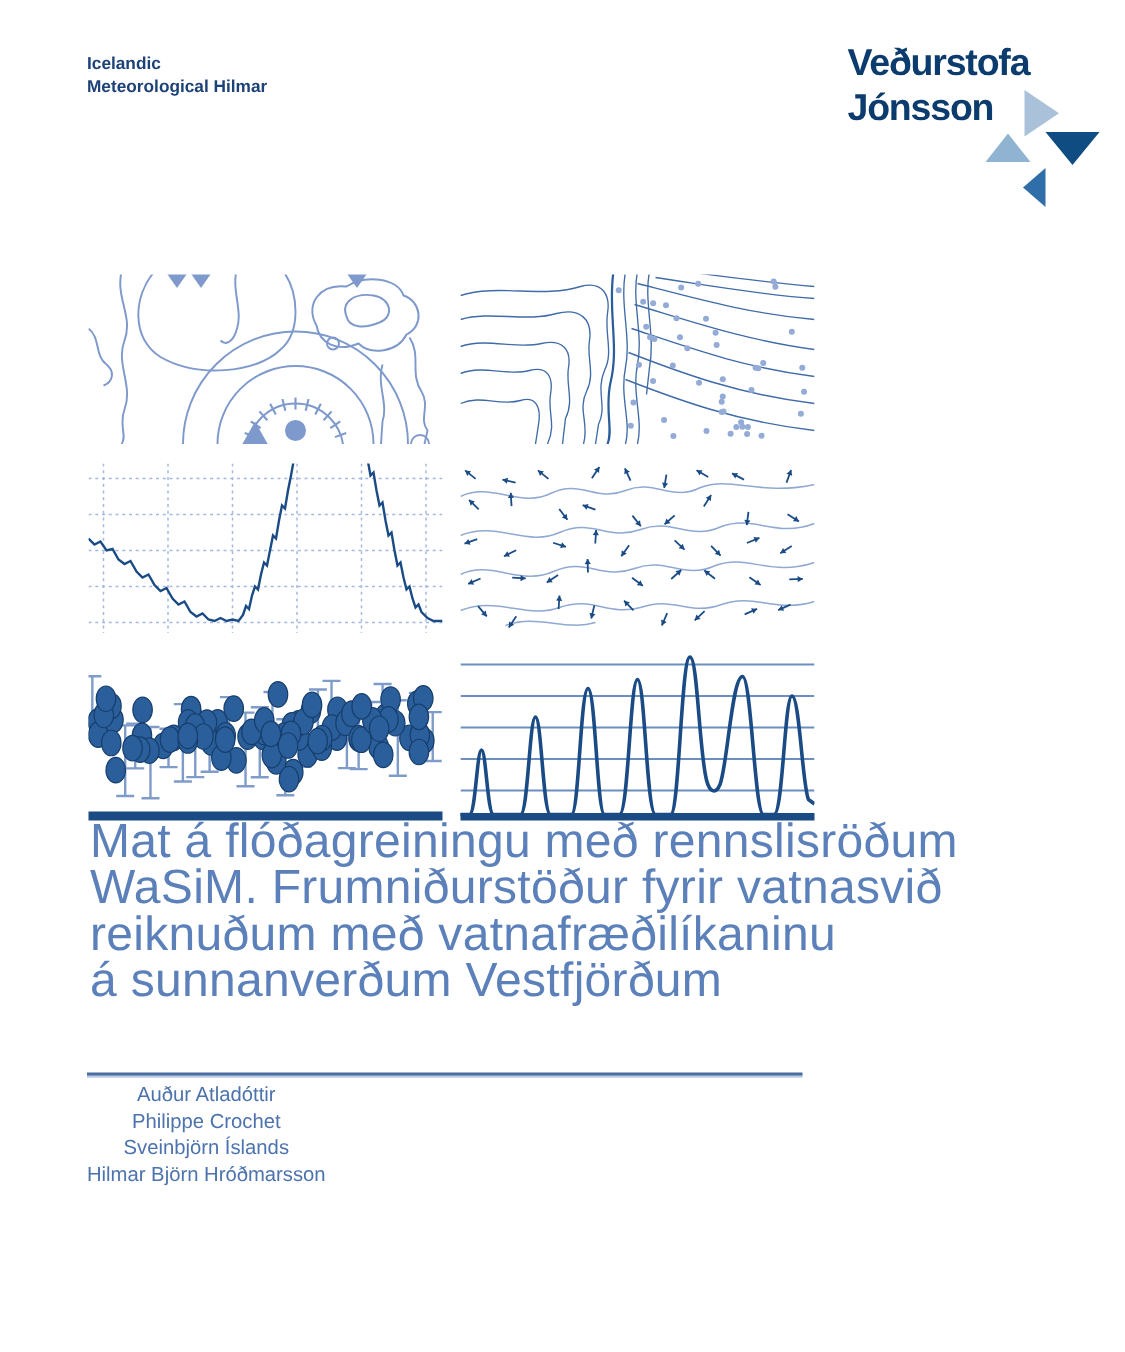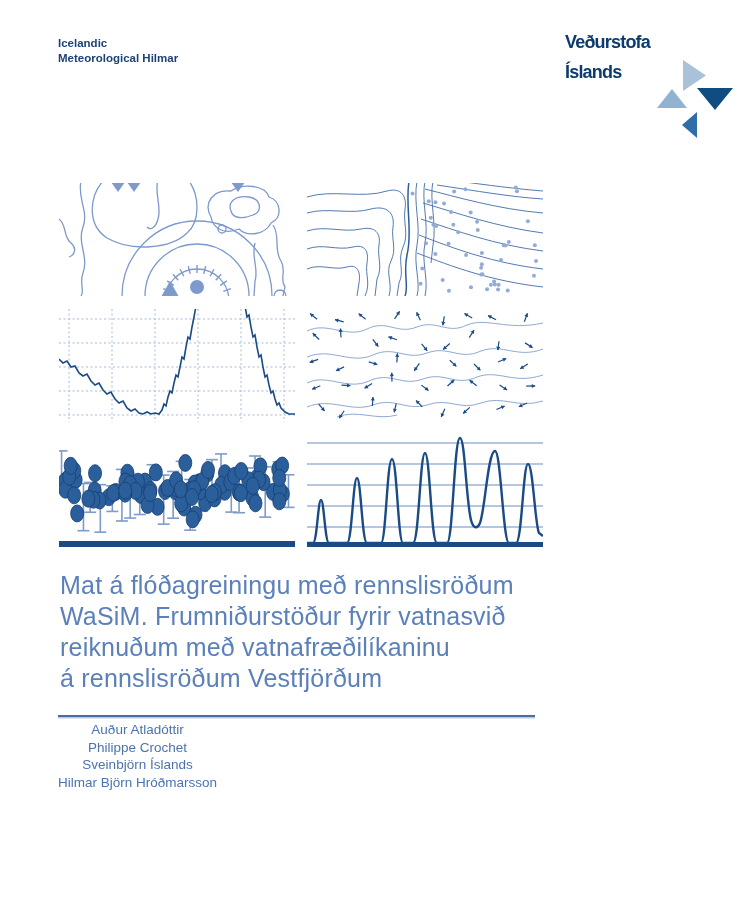--- a/index.html
+++ b/index.html
@@ -1,21 +1,21 @@
 <!DOCTYPE html>
 <html style="--page-bg: #ffffff; --org-text: #1d4278; --logo-text: #0c3c6e; --logo-tri-light: #a9c1d9; --logo-tri-mid: #8fb3d1; --logo-tri-dark: #0f4c82; --logo-tri-accent: #2f6ea8; --title-text: #5b80ba; --author-text: #4c73ae; --rule: #4a6d9f; --fig-light: #7e99cc; --fig-mid: #3f6ba8; --fig-navy: #1a4b85; --fig-grid: #a3b9de;"><head>
 <meta charset="utf-8">
 <style>
   html,body{margin:0;padding:0;background:#fff;}
   .page{position:relative;width:750px;height:901px;background:var(--page-bg,#fff);overflow:hidden;
         font-family:"Liberation Sans",sans-serif;}
   
   .org{position:absolute;left:58px;top:36px;font-size:11.5px;font-weight:700;
        line-height:15px;color:var(--org-text);}
-  .logo-text{position:absolute;left:565px;top:27px;font-size:18px;font-weight:700;
+  .logo-text{position:absolute;left:565px;top:27px;font-size:25px;font-weight:700;
        line-height:30px;letter-spacing:-0.8px;color:var(--logo-text);}
   .pinwheel{position:absolute;left:650px;top:55px;}
   
   .figgrid{position:absolute;left:59px;top:183px;width:484px;height:365px;
        display:grid;grid-template-columns:236px 236px;grid-template-rows:113px 113px 113px;
        gap:13px 12px;}
   .panel{width:236px;height:113px;display:block;background:#fff;overflow:hidden;}
   
   .c1{stroke:var(--fig-light);stroke-width:1.3;fill:none;}
   .lf{fill:var(--fig-light);stroke:none;}
@@ -27,40 +27,40 @@
   .ln3{stroke:var(--fig-navy);stroke-width:1.6;fill:none;}
   .c4{stroke:#8fa9d2;stroke-width:1;fill:none;}
   .ar{stroke:var(--fig-navy);stroke-width:1.2;}
   .arh{fill:var(--fig-navy);stroke:none;}
   .wh{stroke:#7e9bca;stroke-width:1.6;}
   .el{fill:#2a5f9c;stroke:#173f6d;stroke-width:0.8;}
   .base{fill:var(--fig-navy);stroke:none;}
   .gl6{stroke:#6b8fc0;stroke-width:1.2;}
   .pk{stroke:var(--fig-navy);stroke-width:2.4;fill:none;}
   
-  .title{position:absolute;left:60px;top:570px;font-size:25px;line-height:31px;
+  .title{position:absolute;left:60px;top:545px;font-size:32px;line-height:31px;
        letter-spacing:0.2px;color:var(--title-text);}
   .rule{position:absolute;left:58px;top:715px;width:477px;height:2px;
        background:var(--rule);box-shadow:0 1.5px 0 #b9cbe2;}
   .authors{position:absolute;left:58px;top:721px;font-size:13.5px;line-height:17.6px;
        color:var(--author-text);text-align:center;}
 </style>
 </head>
 <body>
 
 <div class="page">
 
   <div class="org">
     <div>Icelandic</div>
     <div>Meteorological Hilmar</div>
   </div>
 
   <div class="logo-text">
     <div>Veðurstofa</div>
-    <div>Íslands</div>
+    <div>Jónsson</div>
   </div>
   <svg class="pinwheel" width="100" height="90" viewBox="0 0 100 90">
     <polygon points="33,5 33,36 56,20.5" style="fill:var(--logo-tri-light)"></polygon>
     <polygon points="47,33 83,33 65,55" style="fill:var(--logo-tri-dark)"></polygon>
     <polygon points="7,53 37,53 22,34" style="fill:var(--logo-tri-mid)"></polygon>
     <polygon points="47,57 47,83 32,70" style="fill:var(--logo-tri-accent)"></polygon>
   </svg>
 
   <div class="figgrid">
 
@@ -443,21 +443,21 @@
       </g>
       <path class="pk" d="M-3,108 H6 C10,108 11,65 14,65 C17,65 18,108 22,108 H40 C45,108 46,43 50,43 C54,43 55,108 60,108 H74 C79,108 80,24 85,24 C90,24 91,108 96,108 H106 C112,108 113,18 118,18 C123,18 124,108 130,108 H140 C146,108 147,3 153,3 C158,3 159,65 164,85 C166,93 170,95 173,88 C178,75 181,16 188,16 C194,16 196,108 202,108 H209 C215,108 216,29 221,29 C226,29 228,90 232,98 L236,101"></path>
       <rect class="base" x="-2" y="107" width="240" height="5"></rect>
     </svg>
   </div>
 
   <div class="title">
     <div>Mat á flóðagreiningu með rennslisröðum</div>
     <div>WaSiM. Frumniðurstöður fyrir vatnasvið</div>
     <div>reiknuðum með vatnafræðilíkaninu</div>
-    <div>á rennslisröðum Vestfjörðum</div>
+    <div>á sunnanverðum Vestfjörðum</div>
   </div>
 
   <div class="rule"></div>
 
   <div class="authors">
     <div>Auður Atladóttir</div>
     <div>Philippe Crochet</div>
     <div>Sveinbjörn Íslands</div>
     <div>Hilmar Björn Hróðmarsson</div>
   </div>

